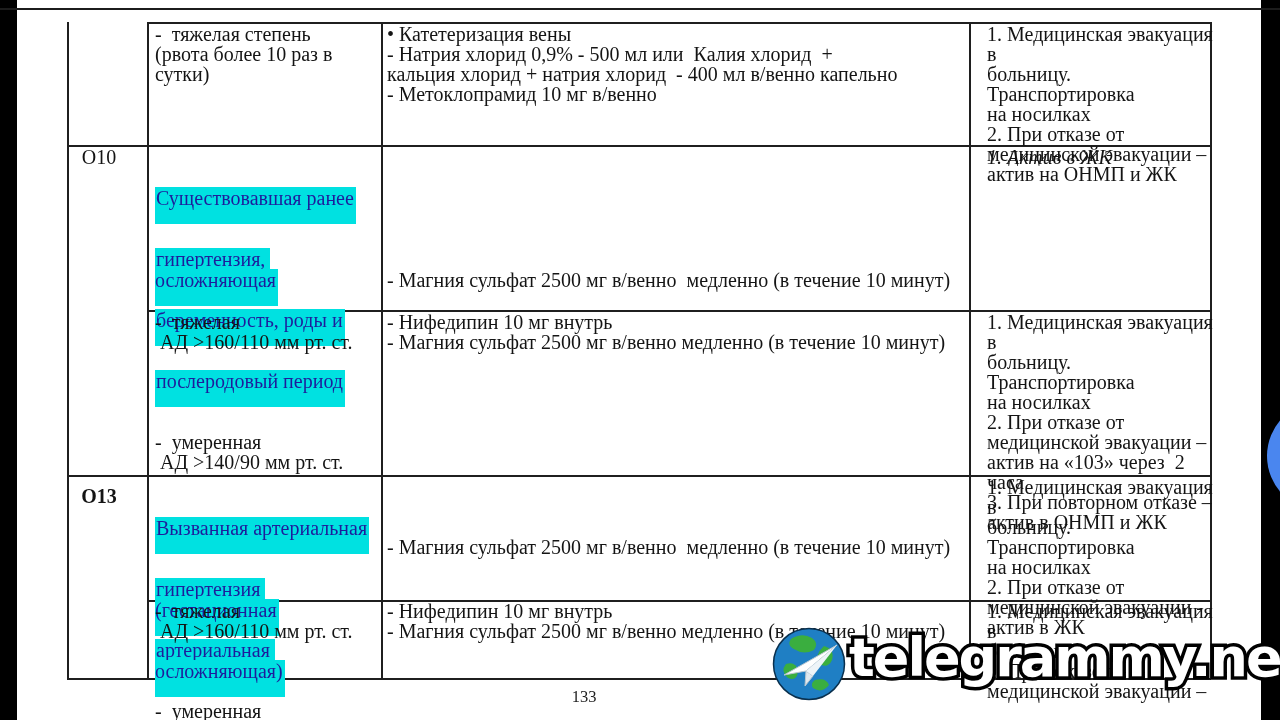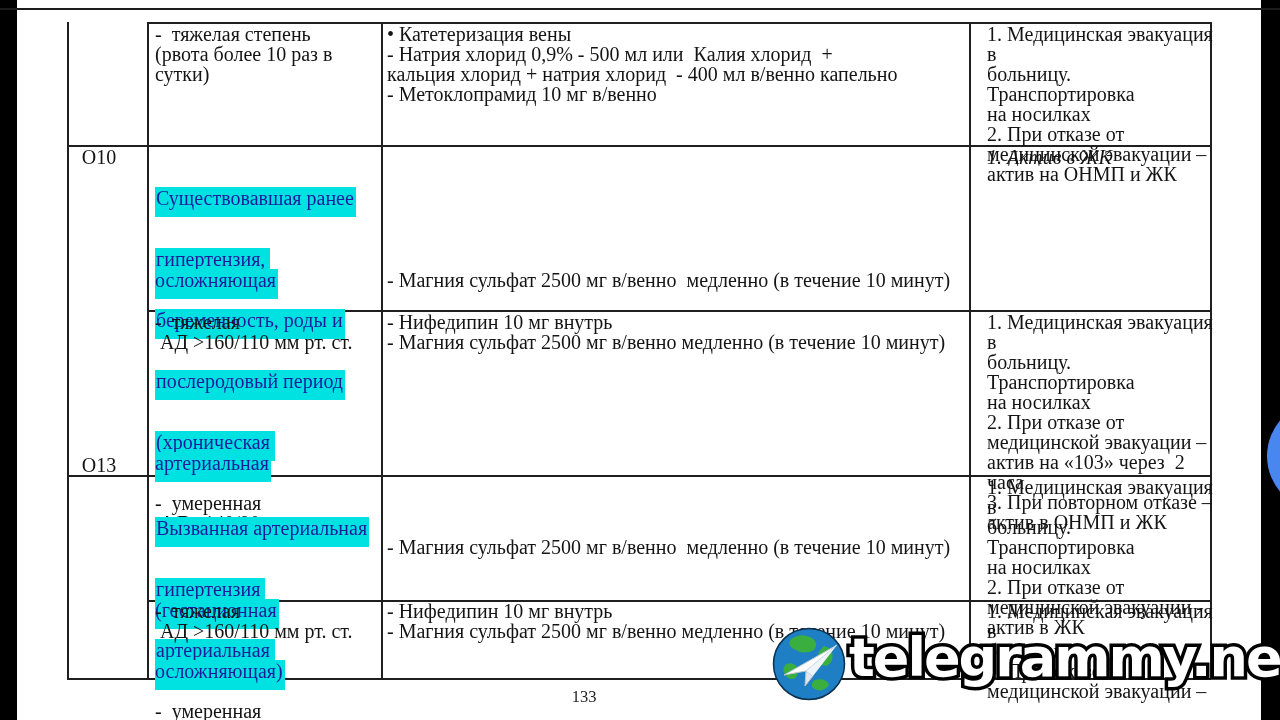--- a/index.html
+++ b/index.html
@@ -21,21 +21,21 @@
     white-space:pre-wrap;
   }
   .code-cell{left:67px;width:64px;text-align:center;}
   .col2{left:155px;width:222px;}
   .col3{left:387px;width:572px;}
   .col4{left:975px;width:232px;margin-left:12px;}
   .hl-line{height:21px;line-height:21px;}
   .hl-line span{
     background:#00e1e1;
     color:#1d1d9c;
-    padding:0 2px 8px 1px;
+    padding:0 2px 15px 1px;
   }
   .page-number{
     position:absolute;left:0;top:687px;width:1168px;
     text-align:center;font-size:16.5px;color:#222;
   }
   .watermark{position:absolute;left:771px;top:624px;width:520px;height:80px;z-index:40;}
   .wm-globe{position:absolute;left:0;top:2px;width:76px;height:76px;}
   .wm-text{
     position:absolute;left:78px;top:0px;
     font-family:"DejaVu Sans", sans-serif;
@@ -85,41 +85,40 @@
 2. При отказе от
 медицинской эвакуации –
 актив на ОНМП и ЖК</div>
 
 <div class="cell code-cell" style="top:147px;">О10</div>
 <div class="cell col2" style="top:148px;">
   <div class="hl-line"><span>Существовавшая ранее</span></div>
   <div class="hl-line"><span>гипертензия, осложняющая</span></div>
   <div class="hl-line"><span>беременность, роды и</span></div>
   <div class="hl-line"><span>послеродовый период</span></div>
-  <div class="hl-line"><span>(хроническая артериальная</span></div>
   <div>-  умеренная
  АД &gt;140/90 мм рт. ст.</div>
 </div>
 <div class="cell col3" style="top:270px;">- Магния сульфат 2500 мг в/венно  медленно (в течение 10 минут)</div>
 <div class="cell col4" style="top:147px;font-style:italic;">1. Актив в ЖК</div>
 
 <div class="cell col2" style="top:312px;">-  тяжелая
  АД &gt;160/110 мм рт. ст.</div>
 <div class="cell col3" style="top:312px;">- Нифедипин 10 мг внутрь
 - Магния сульфат 2500 мг в/венно медленно (в течение 10 минут)</div>
 <div class="cell col4" style="top:312px;">1. Медицинская эвакуация в
 больницу. Транспортировка
 на носилках
 2. При отказе от
 медицинской эвакуации –
 актив на «103» через  2 часа
 3. При повторном отказе –
 актив в ОНМП и ЖК</div>
 
-<div class="cell code-cell" style="top:455px;">О13</div>
+<div class="cell code-cell" style="top:486px;font-weight:bold;">О13</div>
 <div class="cell col2" style="top:478px;">
   <div class="hl-line"><span>Вызванная артериальная</span></div>
   <div class="hl-line"><span>гипертензия (гестационная</span></div>
   <div class="hl-line"><span>артериальная осложняющая)</span></div>
   <div>-  умеренная
  АД &gt;140/90 мм рт. ст.</div>
 </div>
 <div class="cell col3" style="top:537px;">- Магния сульфат 2500 мг в/венно  медленно (в течение 10 минут)</div>
 <div class="cell col4" style="top:477px;">1. Медицинская эвакуация в
 больницу. Транспортировка

